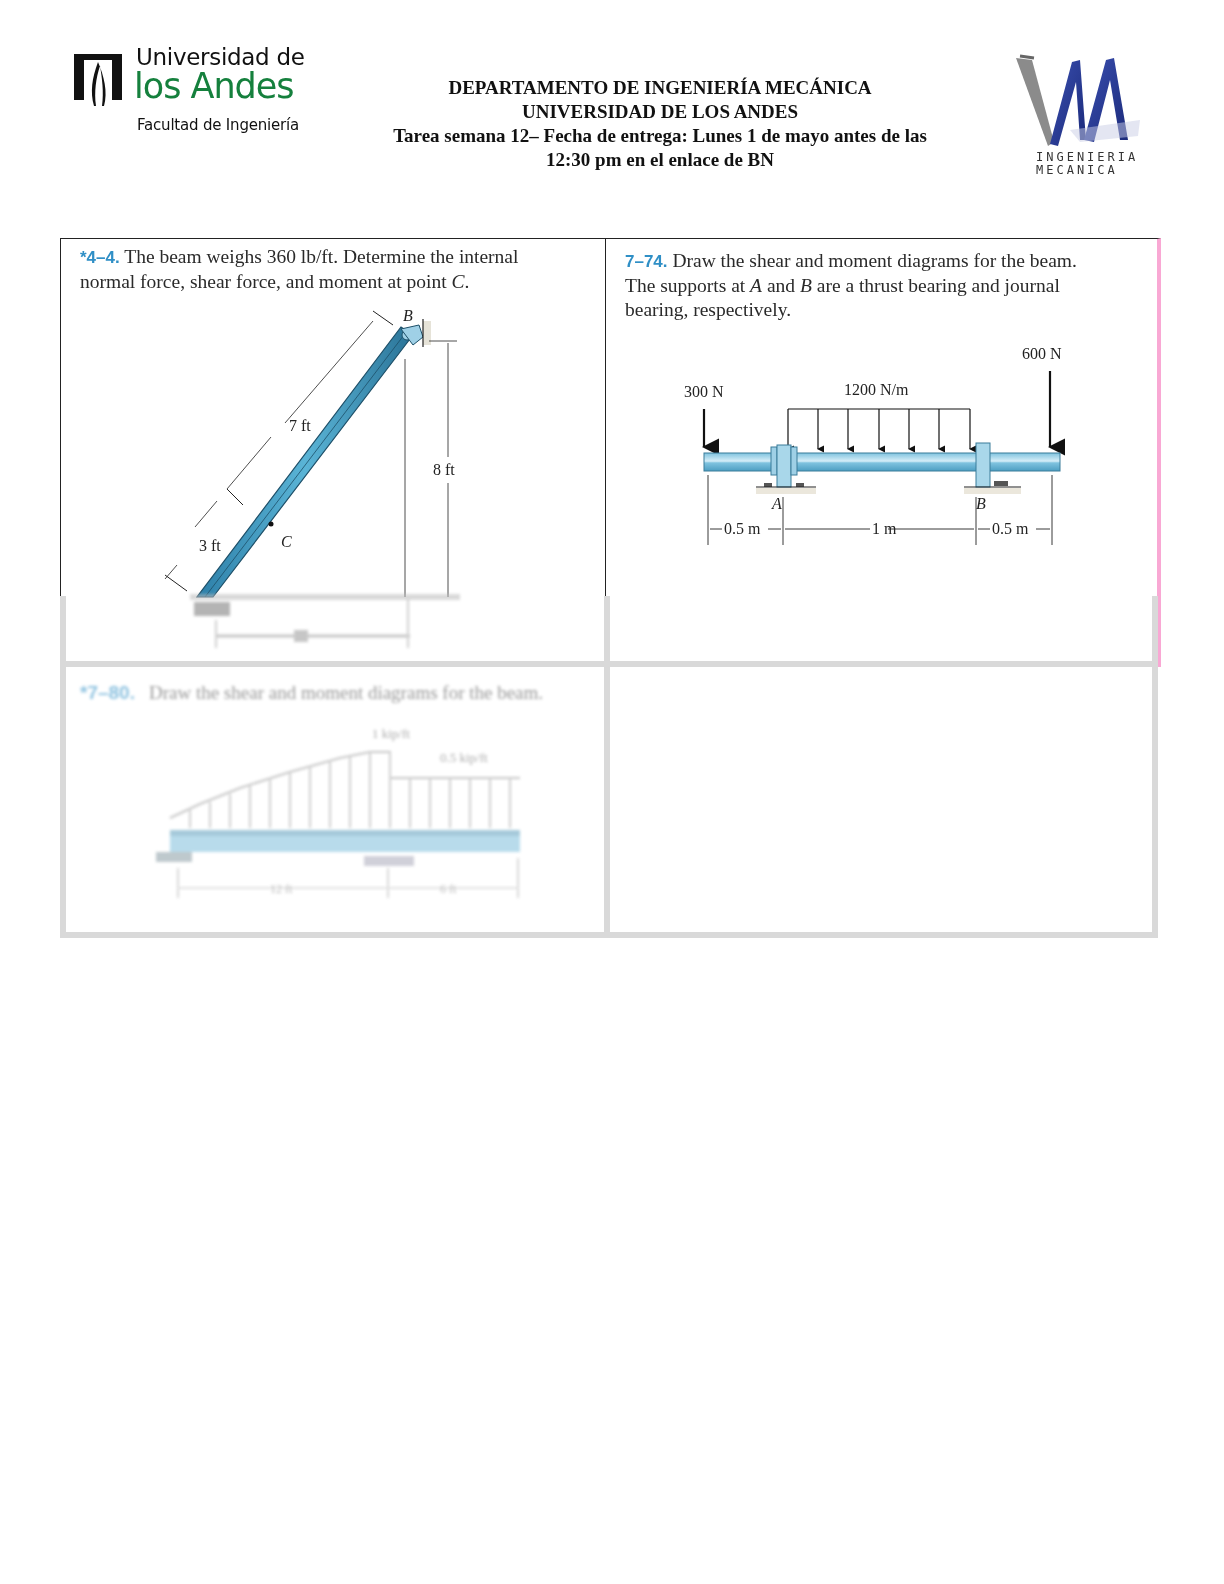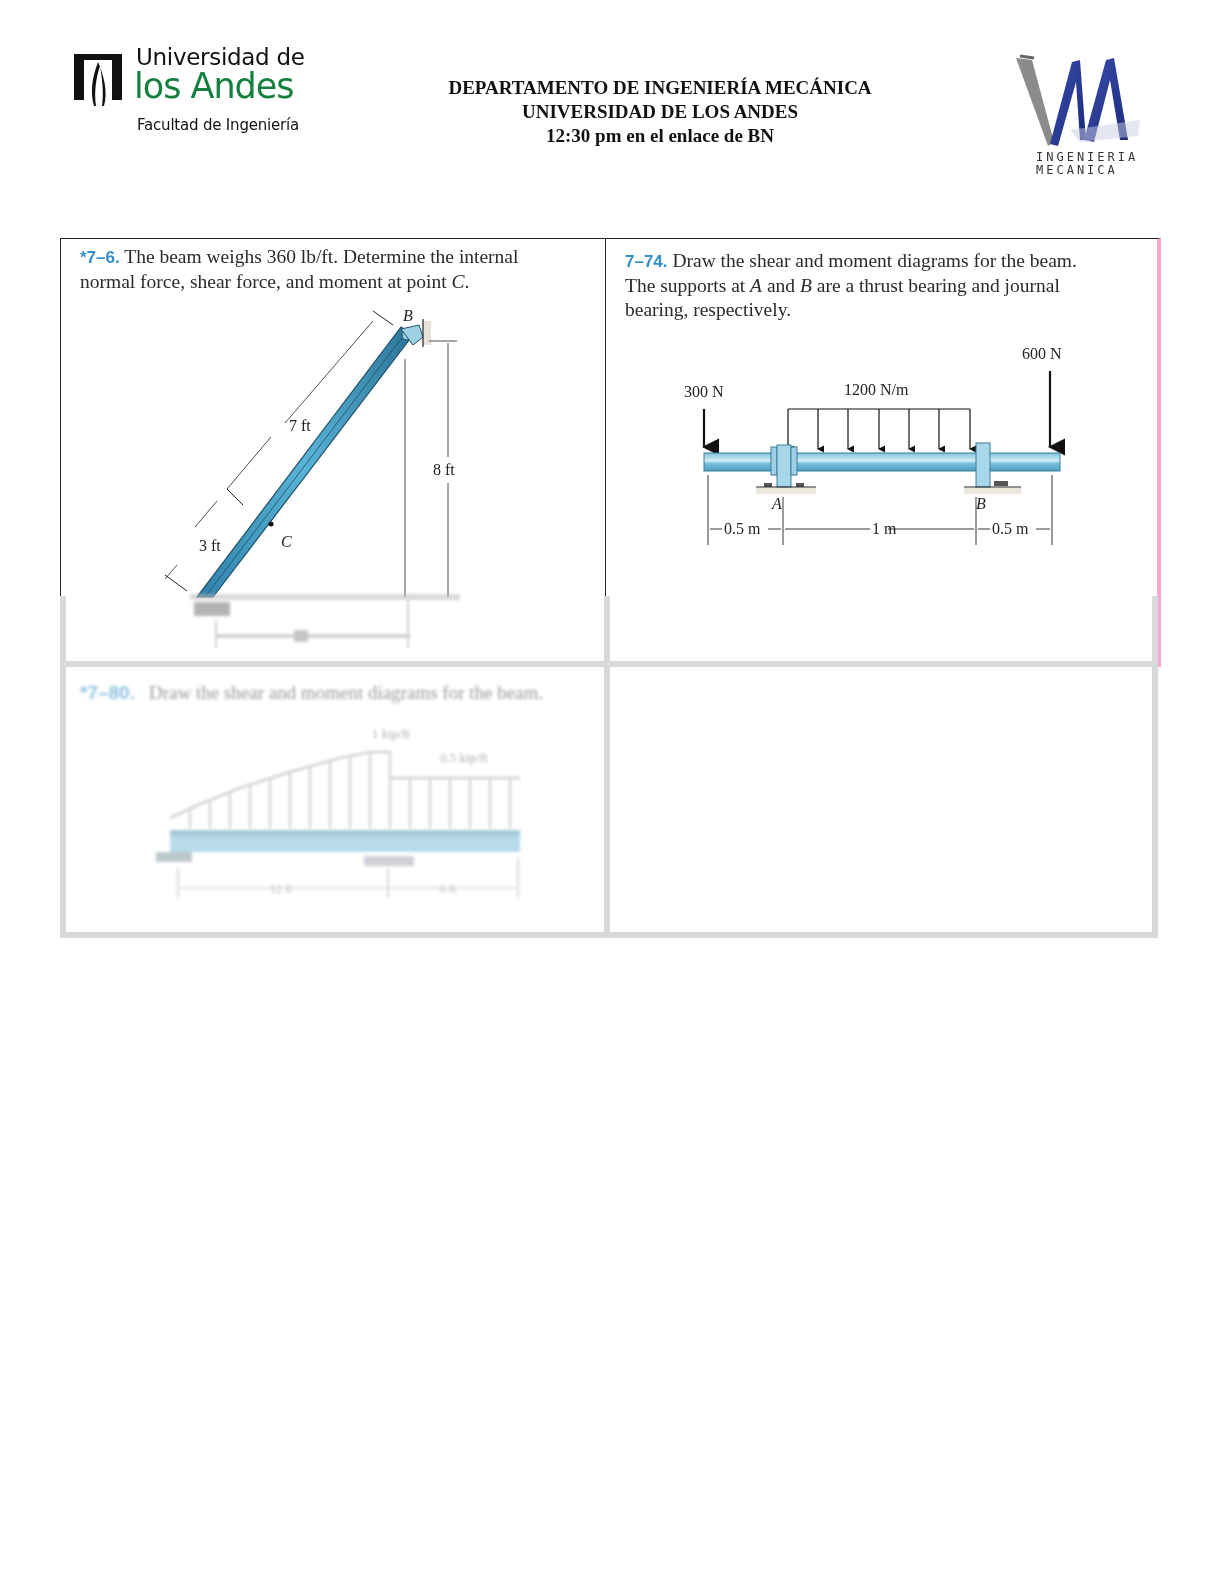--- a/index.html
+++ b/index.html
@@ -51,20 +51,21 @@
     <path d="M28 14 C22 30 20 44 24 58 L26 58 C24 44 26 30 30 18 C32 30 34 44 32 58 L34 58 C38 44 34 28 28 14 Z" fill="#111"></path>
   </svg>
   <div class="l1">Universidad de</div>
   <div class="l2">los Andes</div>
   <div class="l3">Facultad de Ingeniería</div>
 </div>
 
 <div class="header-text">
   <div>DEPARTAMENTO DE INGENIERÍA MECÁNICA</div>
   <div>UNIVERSIDAD DE LOS ANDES</div>
+  <div>Tarea semana 12– Fecha de entrega: Lunes 1 de mayo antes de las</div>
   <div>12:30 pm en el enlace de BN</div>
 </div>
 
 <div class="im-logo">
   <svg width="140" height="100" viewBox="0 0 140 100" style="position:absolute;left:0;top:0;">
     <defs>
       <linearGradient id="gb" x1="0" y1="0" x2="1" y2="1">
         <stop offset="0" stop-color="#3a4fb0"></stop>
           <stop offset="1" stop-color="#1b2a7a"></stop>
       </linearGradient>
@@ -76,21 +77,21 @@
     <path d="M60 80 L130 70 L128 86 L70 92 Z" fill="#c9cde6" opacity="0.5"></path>
   </svg>
   <div class="cap" style="top:100px;">INGENIERIA</div>
   <div class="cap" style="top:113px;">MECANICA</div>
 </div>
 
 <div class="grid">
 
   <div class="cell cell-tl">
     <div class="prob-text" style="left:19px; top:6px; width:520px;">
-      <span class="prob-num">*7–6.</span><span> The beam weighs 360 lb/ft. Determine the internal</span><br>
+      <span class="prob-num">*4–4.</span><span> The beam weighs 360 lb/ft. Determine the internal</span><br>
       <span>normal force, shear force, and moment at point </span><i>C</i><span>.</span>
     </div>
 
     <svg class="diagram" style="left:100px; top:68px;" width="340" height="350" viewBox="0 0 340 350">
       <defs>
         <linearGradient id="beamG" x1="0" y1="0" x2="1" y2="0">
           <stop offset="0" stop-color="#2d7fa8"></stop>
             <stop offset="0.5" stop-color="#5ab4d6"></stop>
             <stop offset="1" stop-color="#2a7397"></stop>
         </linearGradient>

